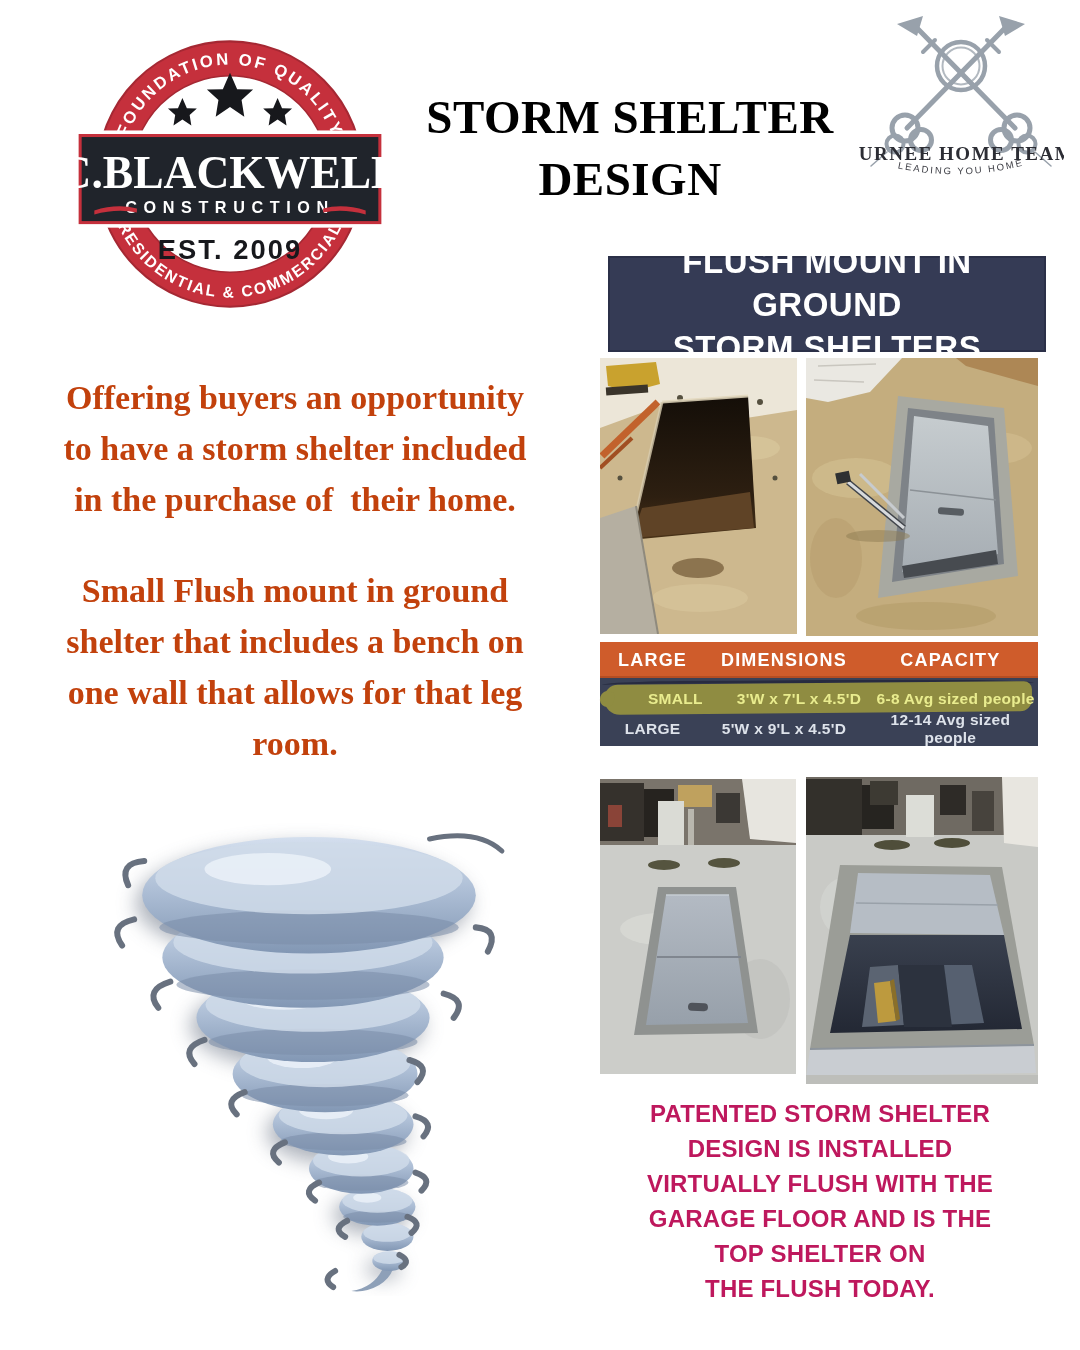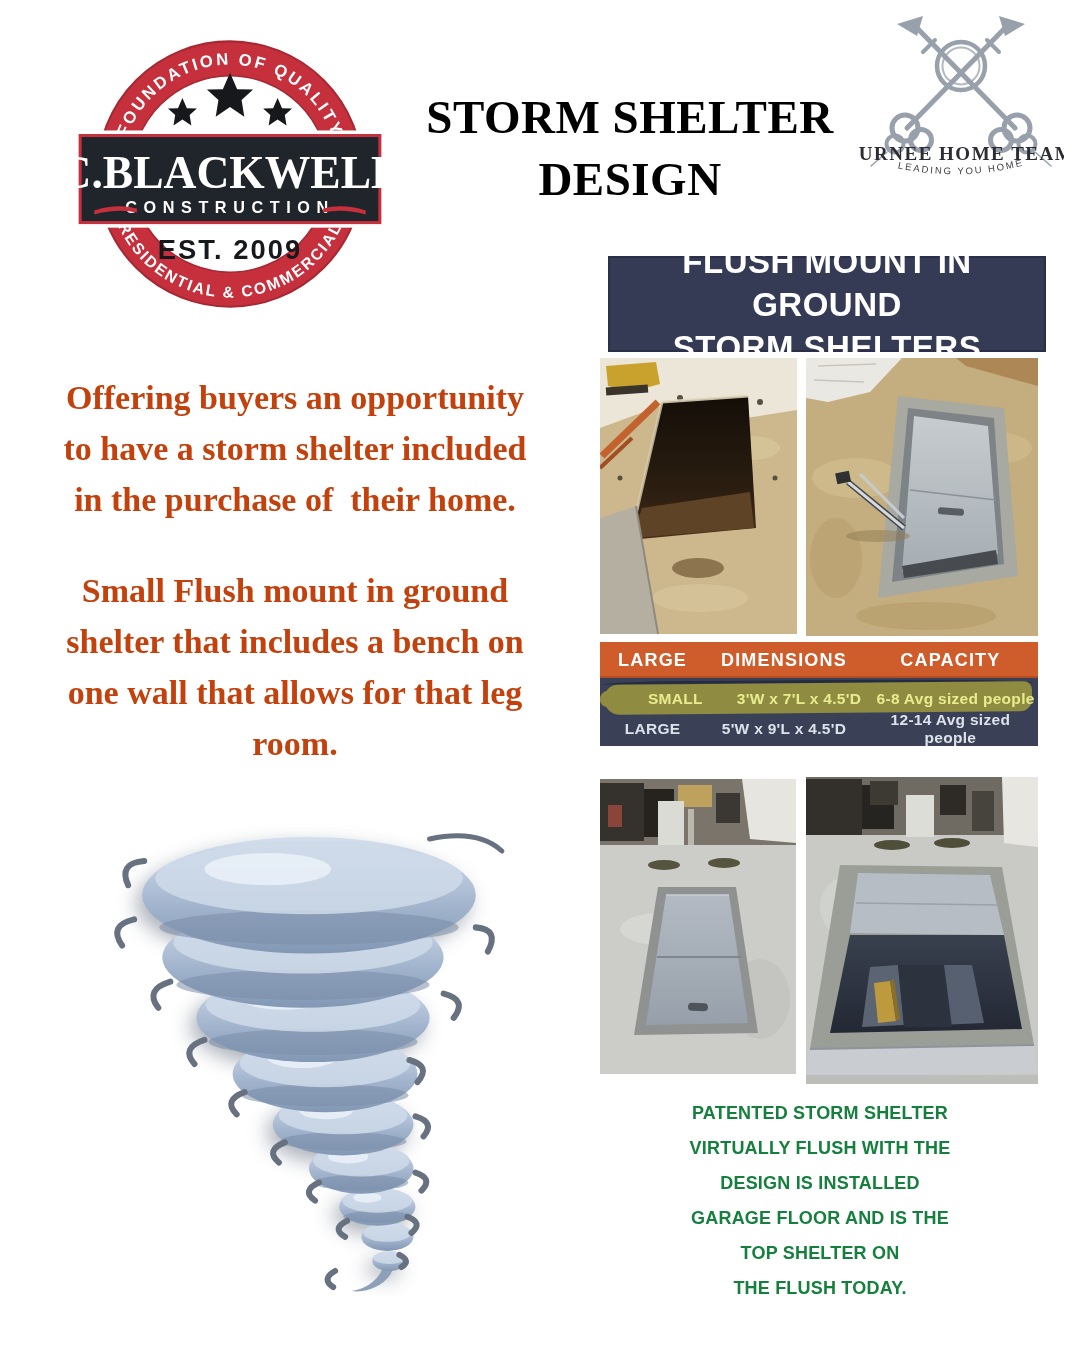--- a/index.html
+++ b/index.html
@@ -45,21 +45,21 @@
          font-size:15.5px;letter-spacing:.3px;}
   .trow span{position:relative;z-index:2;}
   .trow.hl{color:#e9ec8e;padding-left:26px;}
   .marker{position:absolute;z-index:1;left:4px;right:6px;top:-3px;bottom:-2px;
          background:#8f8c41;border-radius:14px 8px 12px 16px;transform:rotate(-.5deg);}
   .marker:before{content:"";position:absolute;left:-4px;top:6px;width:14px;height:16px;
          background:#8f8c41;border-radius:60% 40% 50% 60%;transform:rotate(18deg);}
 
   
   .caption{position:absolute;left:598px;top:1096px;width:444px;text-align:center;
-         font-weight:bold;font-size:18px;line-height:35px;color:#15803d;letter-spacing:.2px;}
+         font-weight:bold;font-size:24px;line-height:35px;color:#be185d;letter-spacing:.2px;}
 
   
   .tornado{position:absolute;left:98px;top:822px;width:422px;height:474px;}
 </style>
 </head>
 <body>
 
 <div class="page">
 
   <svg class="blackwell-logo" viewBox="0 0 320 300">
@@ -303,22 +303,22 @@
       <polygon points="68,206 84,204 90,244 72,246" fill="#bd9a3e"></polygon>
       <polygon points="84,204 90,244 94,242 88,202" fill="#8a6f2a"></polygon>
       <polygon points="4,272 228,268 230,296 0,300" fill="#c9cdd2"></polygon>
       <line x1="4" y1="272" x2="228" y2="268" stroke="#8d949c" stroke-width="2"></line>
     </g>
     <rect x="0" y="298" width="232" height="9" fill="#bdbeba"></rect>
   </svg>
 
   <div class="caption">
     <div>PATENTED STORM SHELTER</div>
+    <div>DESIGN IS INSTALLED</div>
     <div>VIRTUALLY FLUSH WITH THE</div>
-    <div>DESIGN IS INSTALLED</div>
     <div>GARAGE FLOOR AND IS THE</div>
     <div>TOP SHELTER ON</div>
     <div>THE FLUSH TODAY.</div>
   </div>
 
   <svg class="tornado" viewBox="0 0 420 470">
     <defs>
       <linearGradient id="bandG" x1="0" y1="0" x2="0" y2="1">
         <stop offset="0" stop-color="#d4dfee"></stop>
           <stop offset=".45" stop-color="#aebfd6"></stop>

